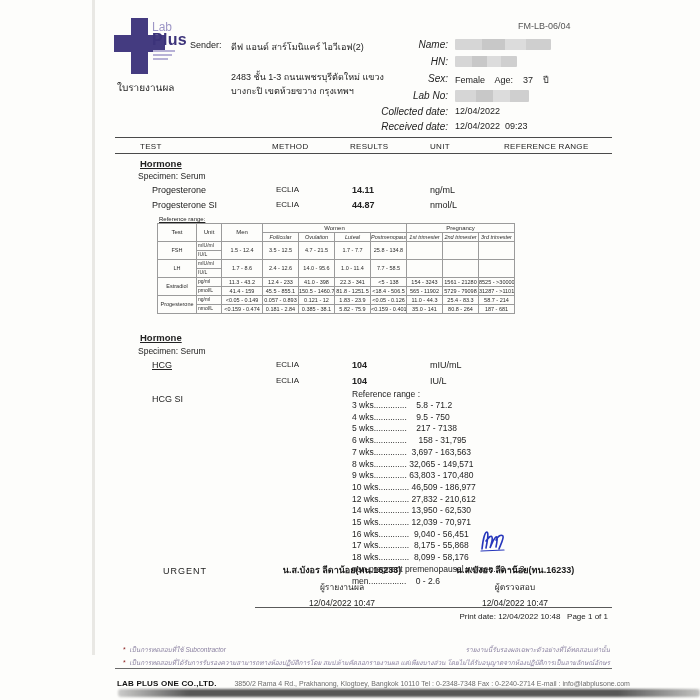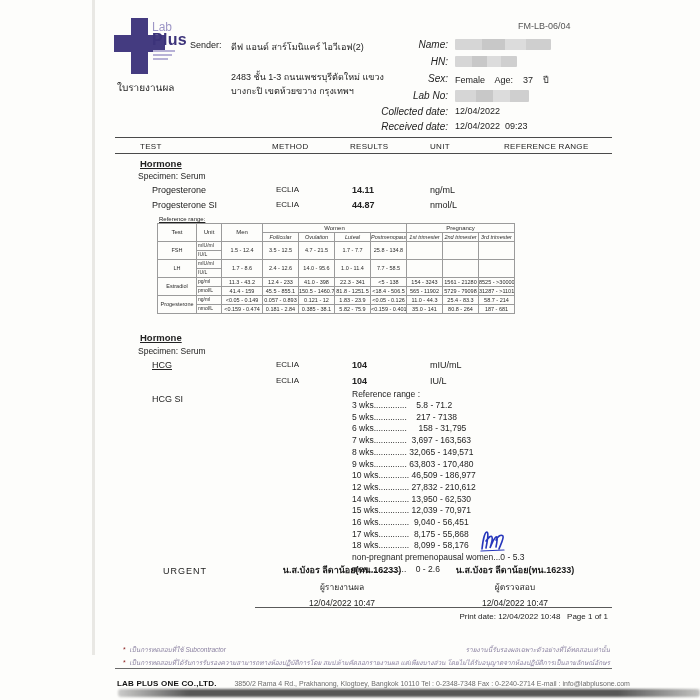--- a/index.html
+++ b/index.html
@@ -239,20 +239,21 @@
   <div class="abs t9" style="left:430px;top:360px;">mIU/mL</div>
 
   <div class="abs t9" style="left:152px;top:374px;margin-top:20px;">HCG SI</div>
   <div class="abs t8" style="left:276px;top:376px;">ECLIA</div>
   <div class="abs t9 b" style="left:352px;top:376px;">104</div>
   <div class="abs t9" style="left:430px;top:376px;">IU/L</div>
 
   <div class="abs t85" style="left:352px;top:389px;">Reference range :</div>
   <div class="abs" style="left:352px;top:400px;">
       <div class="hcg-line">3 wks..............    5.8 - 71.2</div>
+      <div class="hcg-line">4 wks..............    9.5 - 750</div>
       <div class="hcg-line">5 wks..............    217 - 7138</div>
       <div class="hcg-line">6 wks..............     158 - 31,795</div>
       <div class="hcg-line">7 wks..............  3,697 - 163,563</div>
       <div class="hcg-line">8 wks.............. 32,065 - 149,571</div>
       <div class="hcg-line">9 wks.............. 63,803 - 170,480</div>
       <div class="hcg-line">10 wks............. 46,509 - 186,977</div>
       <div class="hcg-line">12 wks............. 27,832 - 210,612</div>
       <div class="hcg-line">14 wks............. 13,950 - 62,530</div>
       <div class="hcg-line">15 wks............. 12,039 - 70,971</div>
       <div class="hcg-line">16 wks.............  9,040 - 56,451</div>

